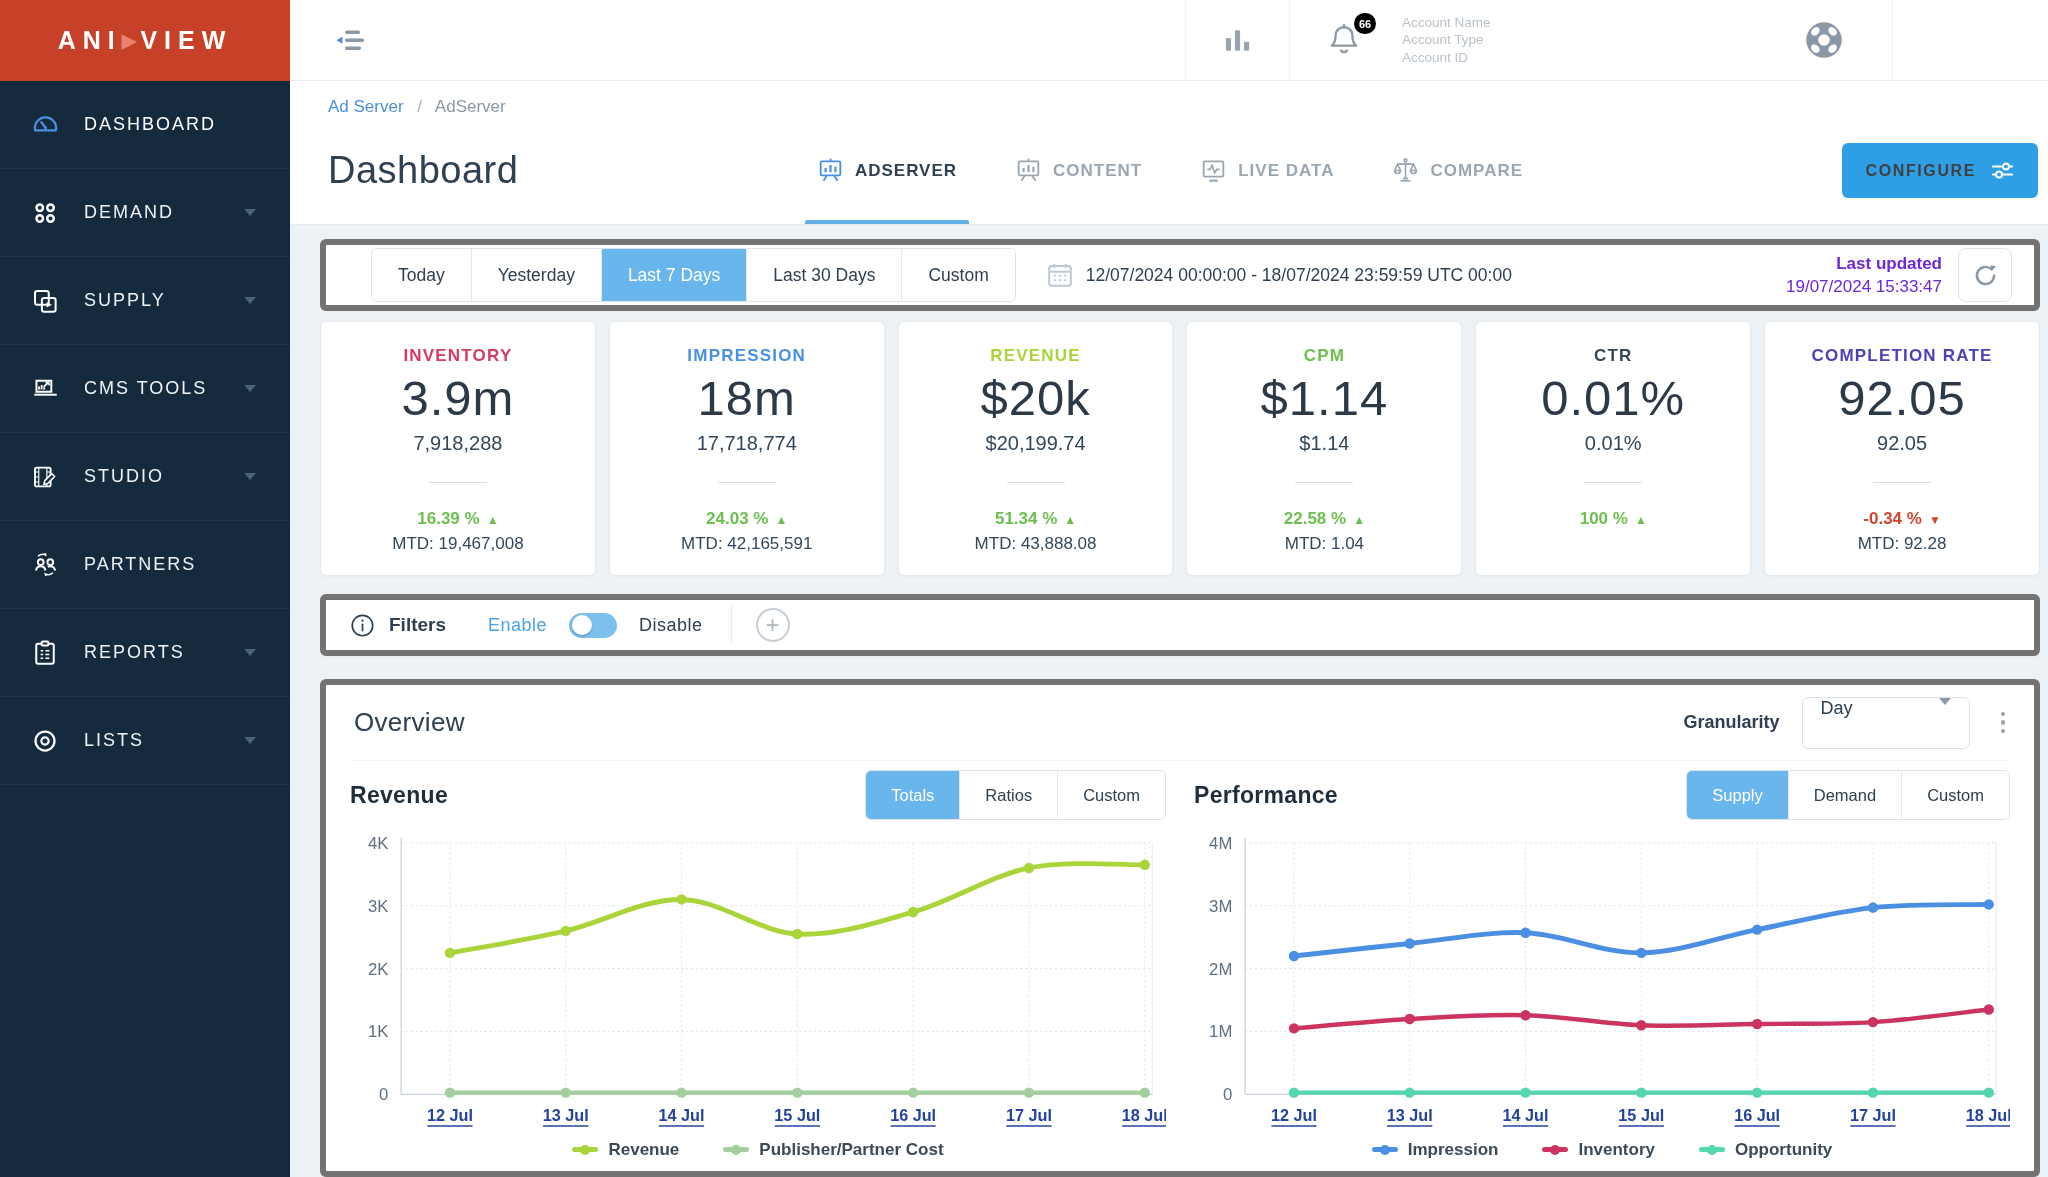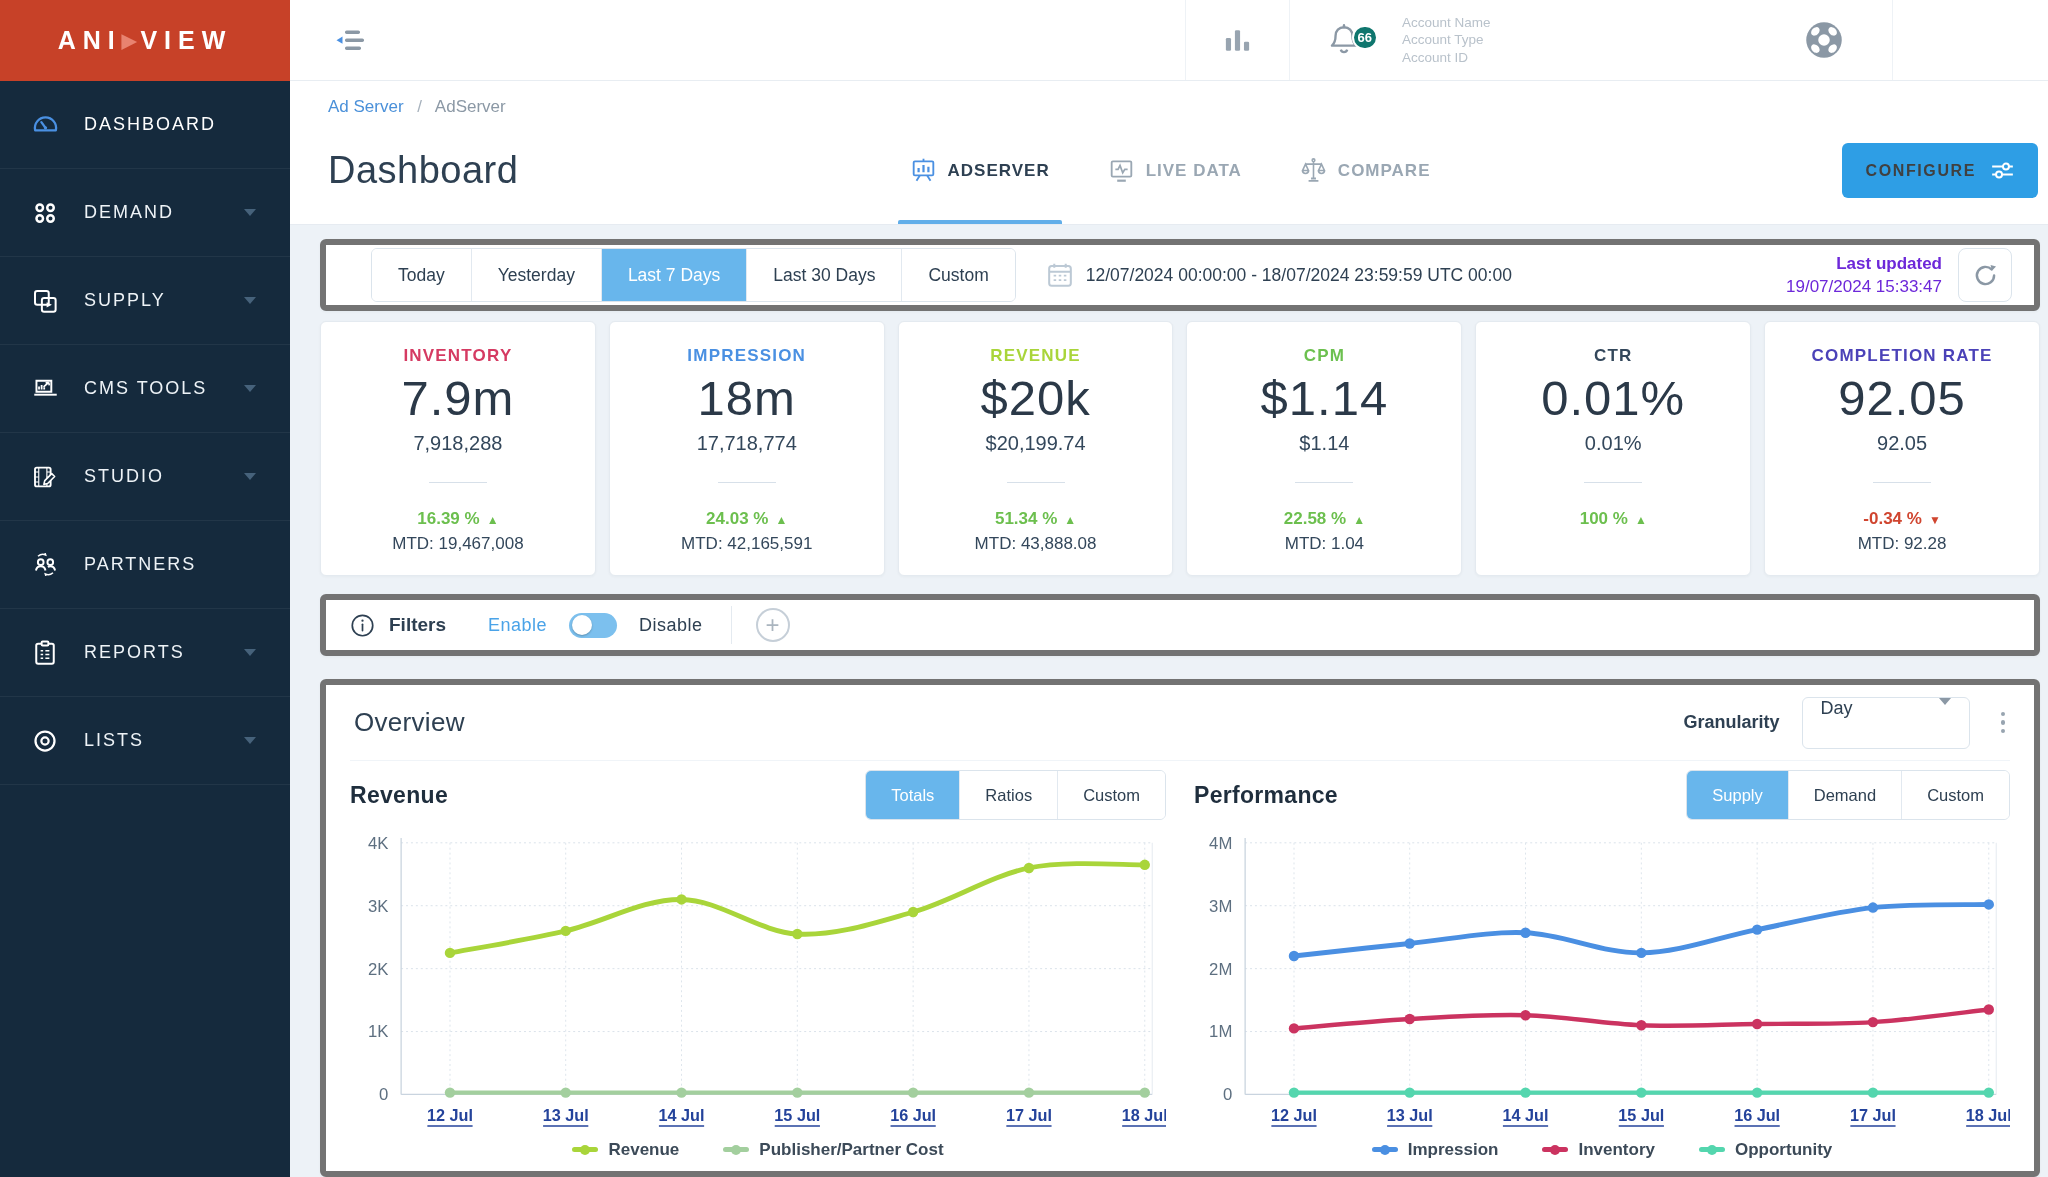--- a/index.html
+++ b/index.html
@@ -9,22 +9,22 @@
   
   .topbar{display:flex;height:81px;background:#fff}
   .logo{width:290px;height:100%;background:#c74128;color:#fff;display:flex;align-items:center;justify-content:center;
         font-size:25px;font-weight:bold;letter-spacing:7px;flex:none}
   .logo .tri{color:#e88370;font-size:19px;margin:0 4px 0 0;letter-spacing:0}
   .tb-main{flex:1;display:flex;align-items:center;border-bottom:1px solid #e8edf2;background:#fff;min-width:0}
   .hamburger{margin-left:45px;background:none;border:none;display:flex}
   .tb-right{margin-left:auto;display:flex;align-items:center;height:100%}
   .sep{width:1px;height:100%;background:#eef2f6}
   .tb-icon{height:100%;padding:0 36px;display:flex;align-items:center;background:none;border:none;position:relative}
-  .badge{position:absolute;top:25px;right:20px;background:#0f766e;color:#fff;border:2px solid #fff;border-radius:13px;
-         min-width:26px;height:25px;font-size:13px;font-weight:bold;display:flex;align-items:center;justify-content:center;padding:0 4px}
+  .badge{position:absolute;top:11px;right:20px;background:#000000;color:#fff;border:2px solid #fff;border-radius:13px;
+         min-width:26px;height:25px;font-size:11px;font-weight:bold;display:flex;align-items:center;justify-content:center;padding:0 4px}
   .account{font-size:13.5px;color:#b9c2cb;line-height:17.5px;margin-left:4px;width:195px;cursor:pointer}
   .wheel{margin-left:205px;background:none;border:none;display:flex}
   .sep2{margin-left:46px}
   .endpad{width:155px;height:100%}
 
   
   .layout{display:flex;height:1096px}
   .sidebar{width:290px;background:#152a3d;display:flex;flex-direction:column;flex:none}
   .side-item{height:88px;display:flex;align-items:center;padding-left:30px;border-bottom:1px solid rgba(255,255,255,.06);cursor:pointer;flex:none}
   .side-item .icn{width:32px;display:flex;flex:none}
@@ -276,20 +276,31 @@
                   <rect x="3" y="3.5" width="16" height="11.5" rx="1"></rect>
                   <path d="M7 12.5V9M11 12.5V6.5M15 12.5V8" stroke-width="1.8"></path>
                   <path d="M8 15l-2.7 4.4M14 15l2.7 4.4"></path>
                 </svg>
               </span>
               <span>ADSERVER</span>
             </div>
             <div class="tab">
               <span style="display:flex">
                 <svg width="27" height="27" viewBox="0 0 22 22" fill="none" stroke="#9aa7b3" stroke-width="1.5">
+                  <path d="M11 1.4v2.1"></path>
+                  <rect x="3" y="3.5" width="16" height="11.5" rx="1"></rect>
+                  <path d="M7 12.5V9M11 12.5V6.5M15 12.5V8" stroke-width="1.8"></path>
+                  <path d="M8 15l-2.7 4.4M14 15l2.7 4.4"></path>
+                </svg>
+              </span>
+              <span>CONTENT</span>
+            </div>
+            <div class="tab">
+              <span style="display:flex">
+                <svg width="27" height="27" viewBox="0 0 22 22" fill="none" stroke="#9aa7b3" stroke-width="1.5">
                   <rect x="3" y="3.5" width="16" height="12.5" rx="1"></rect>
                   <path d="M6 10h2.2l1.6-3.2 2.2 6 1.7-2.8H16" stroke-width="1.4"></path>
                   <path d="M7.5 19.3h7" stroke-width="1.8"></path>
                 </svg>
               </span>
               <span>LIVE DATA</span>
             </div>
             <div class="tab">
               <span style="display:flex">
                 <svg width="27" height="27" viewBox="0 0 22 22" fill="none" stroke="#9aa7b3" stroke-width="1.3">
@@ -342,21 +353,21 @@
           <svg width="27" height="27" viewBox="0 0 22 22" fill="none" stroke="#8b98a5" stroke-width="2">
             <path d="M18 11a7 7 0 1 1-2.05-4.95" stroke-linecap="round"></path>
             <path d="M19.6 3.6l-3.4 3.5-1.1-4.7z" fill="#8b98a5" stroke="none"></path>
           </svg>
         </button>
       </div>
 
       <div class="kpis" id="kpiRow">
           <div class="kpi">
             <div class="t" style="color:#d53a62">INVENTORY</div>
-            <div class="v">7.9m</div>
+            <div class="v">3.9m</div>
             <div class="s">7,918,288</div>
             <div class="dv"></div>
             <div class="c up">16.39 %<span class="ar">▲</span></div>
             <div class="m">MTD: 19,467,008</div>
           </div>
           <div class="kpi">
             <div class="t" style="color:#4a90e2">IMPRESSION</div>
             <div class="v">18m</div>
             <div class="s">17,718,774</div>
             <div class="dv"></div>

